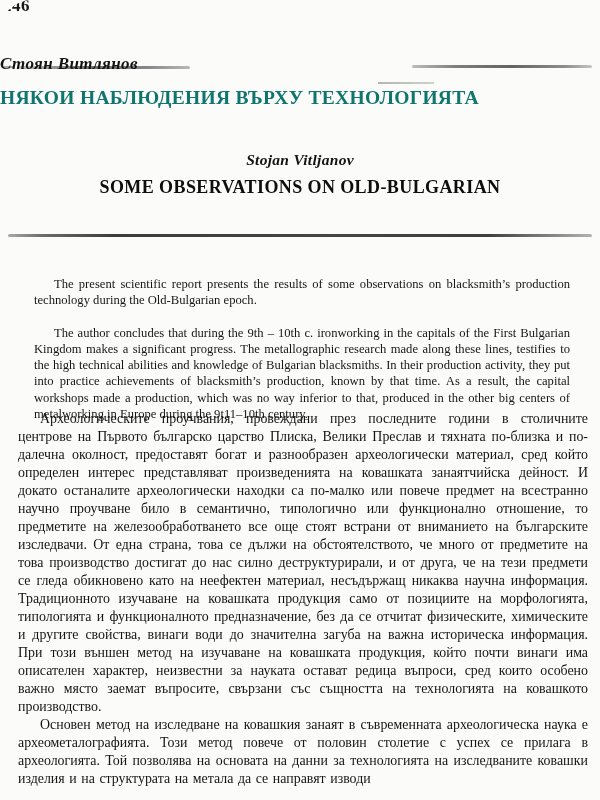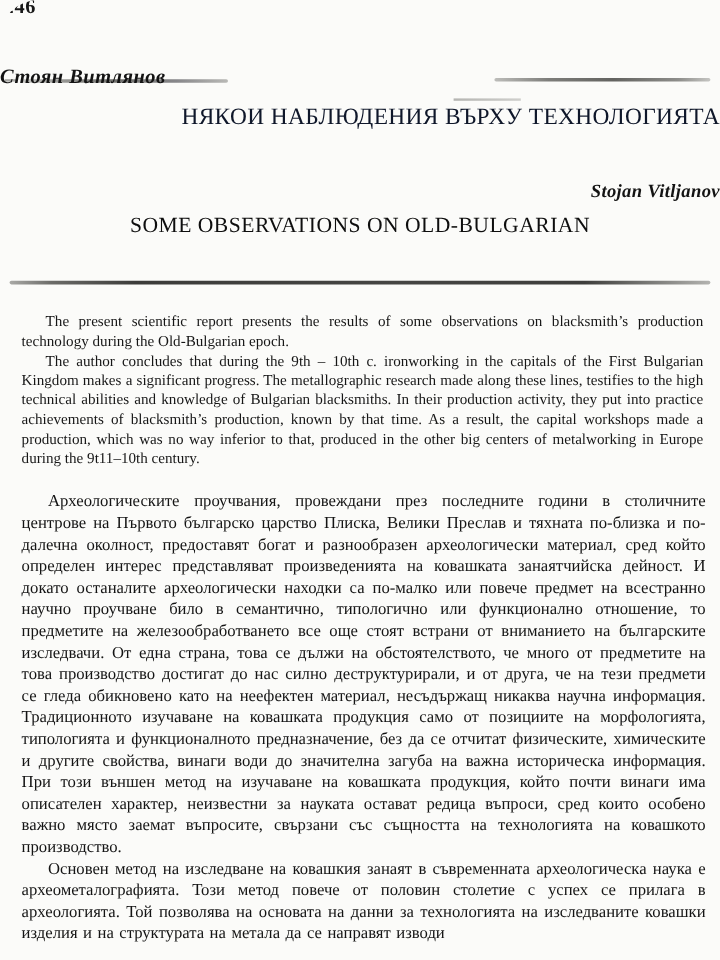--- a/index.html
+++ b/index.html
@@ -75,46 +75,46 @@
     left: 378px;
     width: 56px;
     height: 2px;
     background: linear-gradient(90deg, #b5b5b2, #cfcfcc);
   }
   .title-bg {
     position: absolute;
     top: 86px;
     left: 0;
     width: 100%;
-    text-align: right;
+    text-align: left;
     font-size: 19.5px;
-    font-weight: normal;
+    font-weight: bold;
     line-height: 24px;
     letter-spacing: 0.3px;
-    color: #0f172a;
+    color: #0f766e;
   }
   .author-en {
     position: absolute;
     top: 151px;
     left: 0;
     width: 100%;
-    text-align: right;
+    text-align: center;
     font-size: 15.5px;
     font-weight: bold;
     font-style: italic;
     letter-spacing: 0.3px;
   }
   .title-en {
     position: absolute;
     top: 176px;
     left: 0;
     width: 100%;
     text-align: center;
     font-size: 18px;
-    font-weight: normal;
+    font-weight: bold;
     line-height: 23.5px;
     letter-spacing: 0.4px;
     color: #0e0e0e;
   }
   .rule-full {
     position: absolute;
     top: 234px;
     left: 8px;
     width: 584px;
     height: 3px;
@@ -125,21 +125,21 @@
     position: absolute;
     top: 260px;
     left: 18px;
     width: 568px;
     font-size: 12.6px;
     line-height: 16.3px;
     text-align: justify;
     color: #161616;
   }
   .abstract p {
-    margin: 0;
+    margin: 16px;
     text-indent: 20px;
   }
   .body-text {
     position: absolute;
     top: 410px;
     left: 18px;
     width: 570px;
     font-size: 13.9px;
     line-height: 18px;
     text-align: justify;

